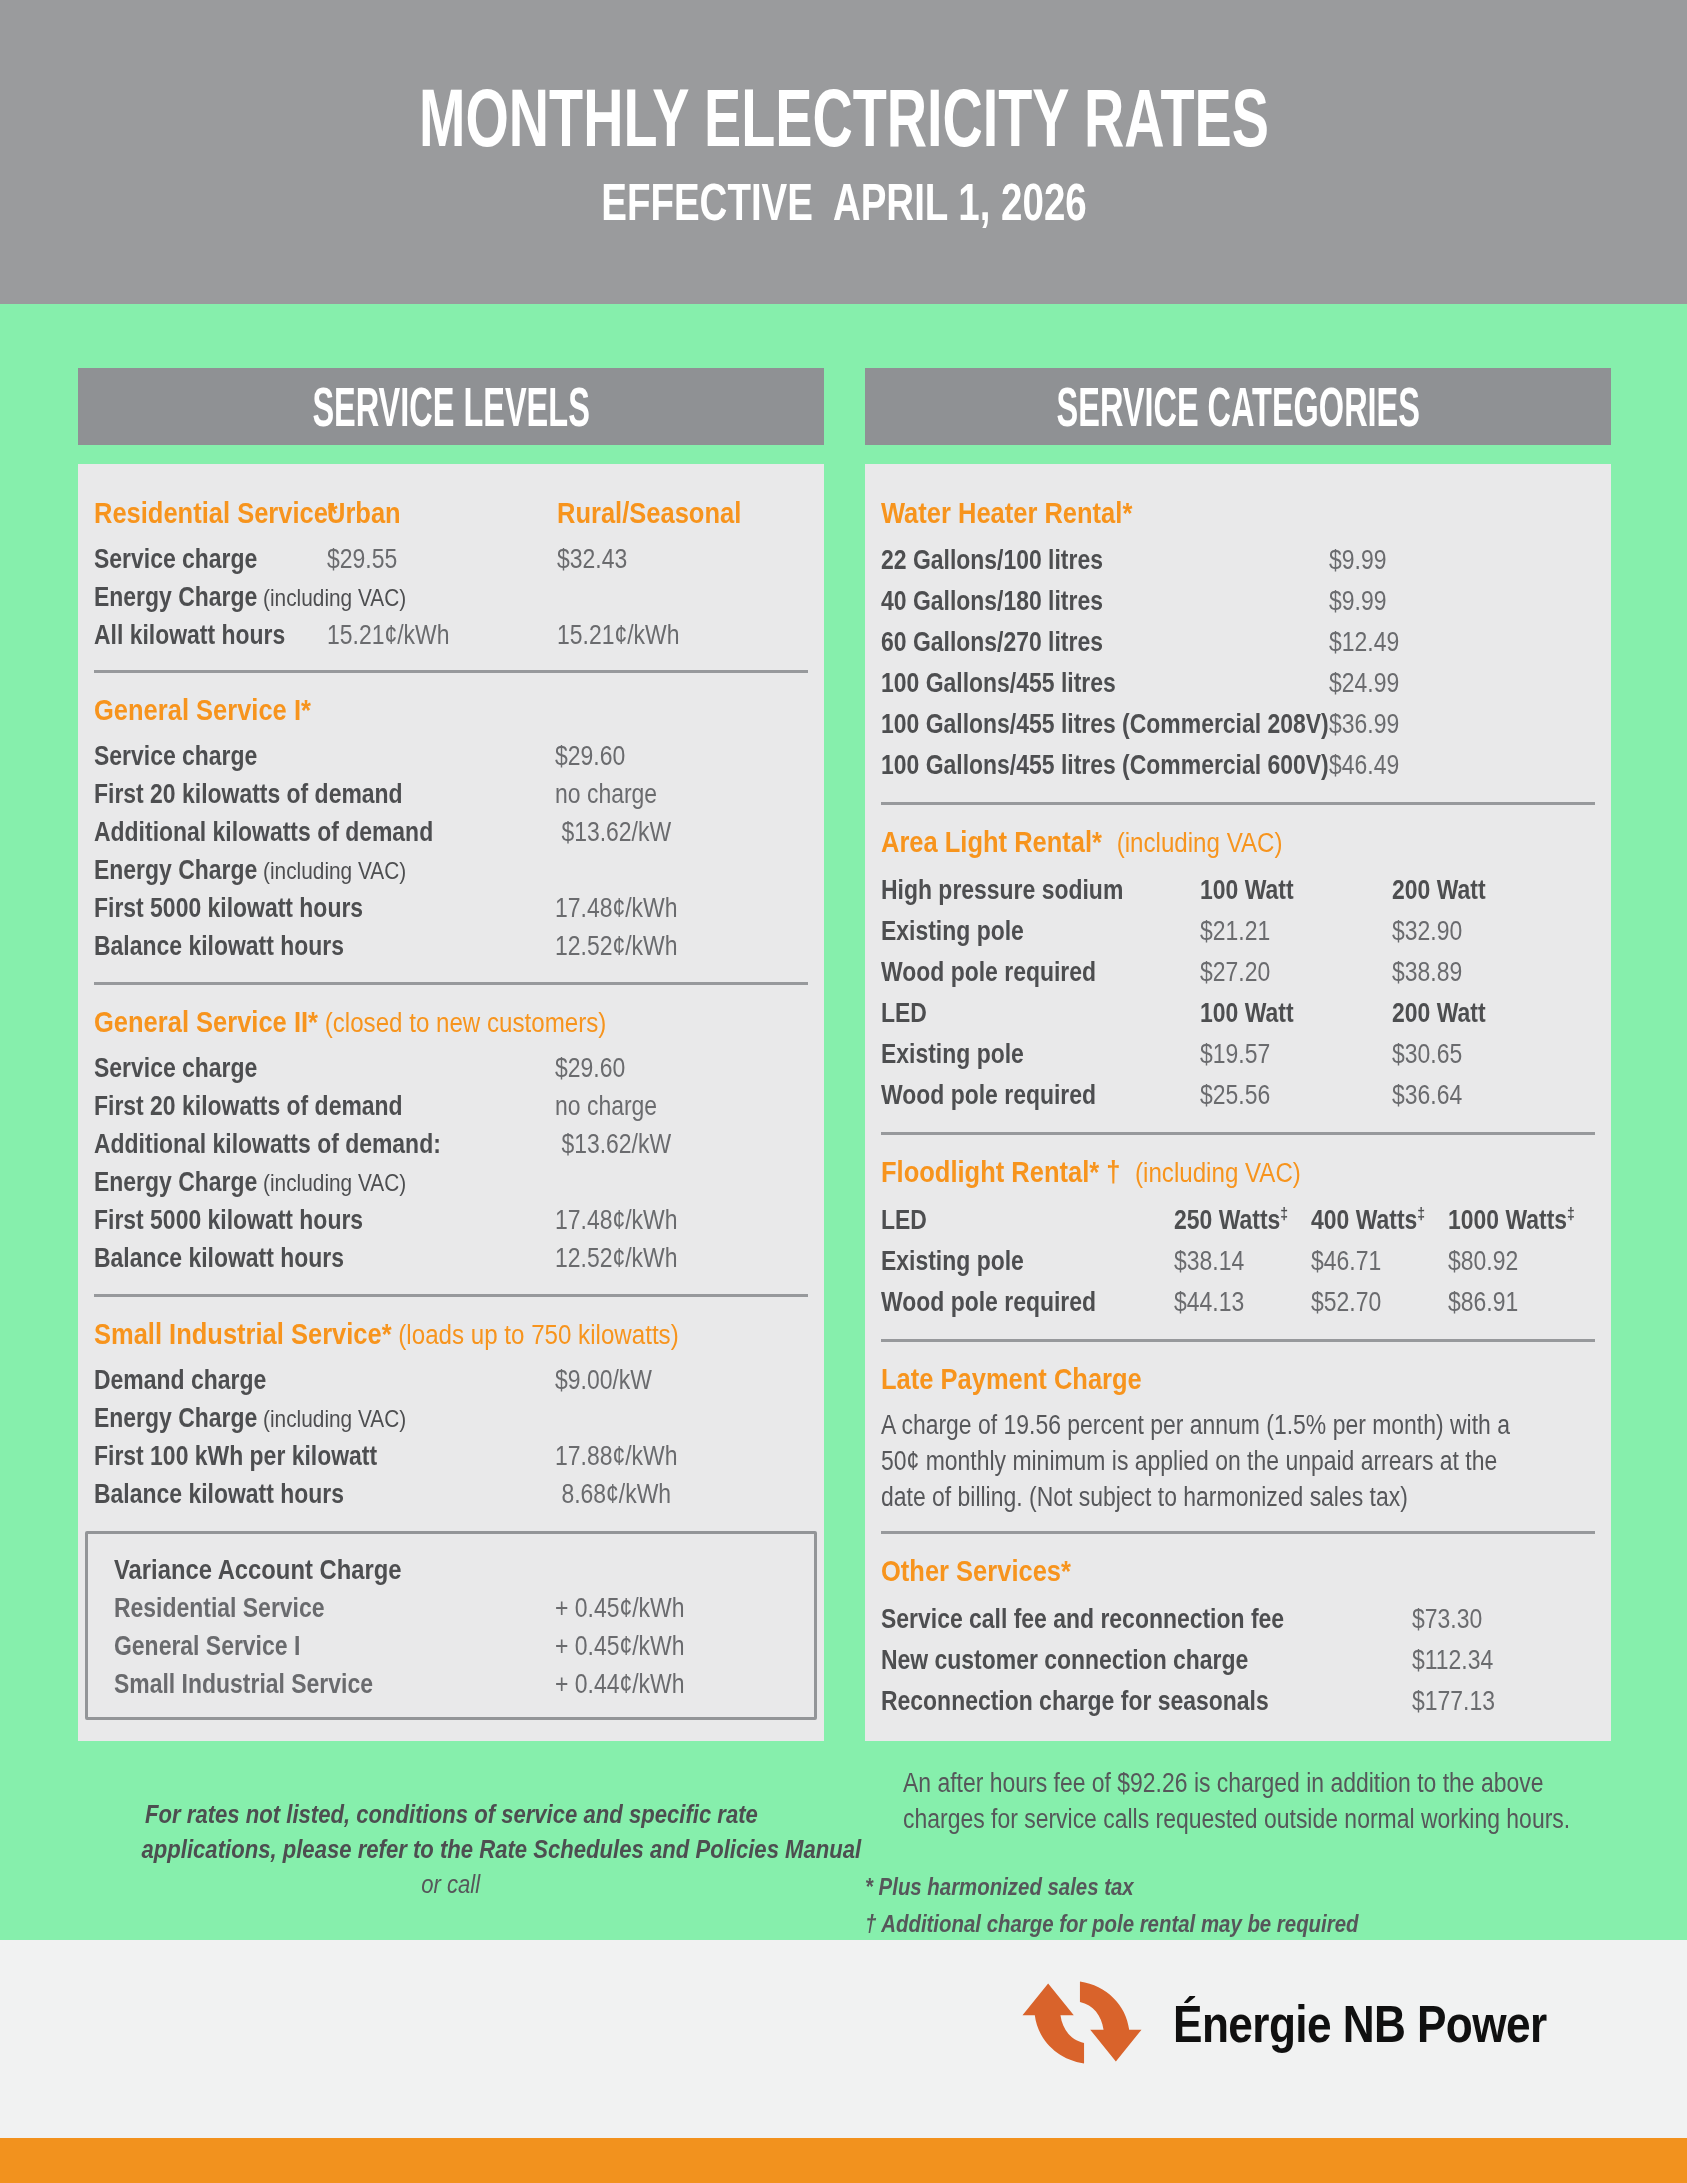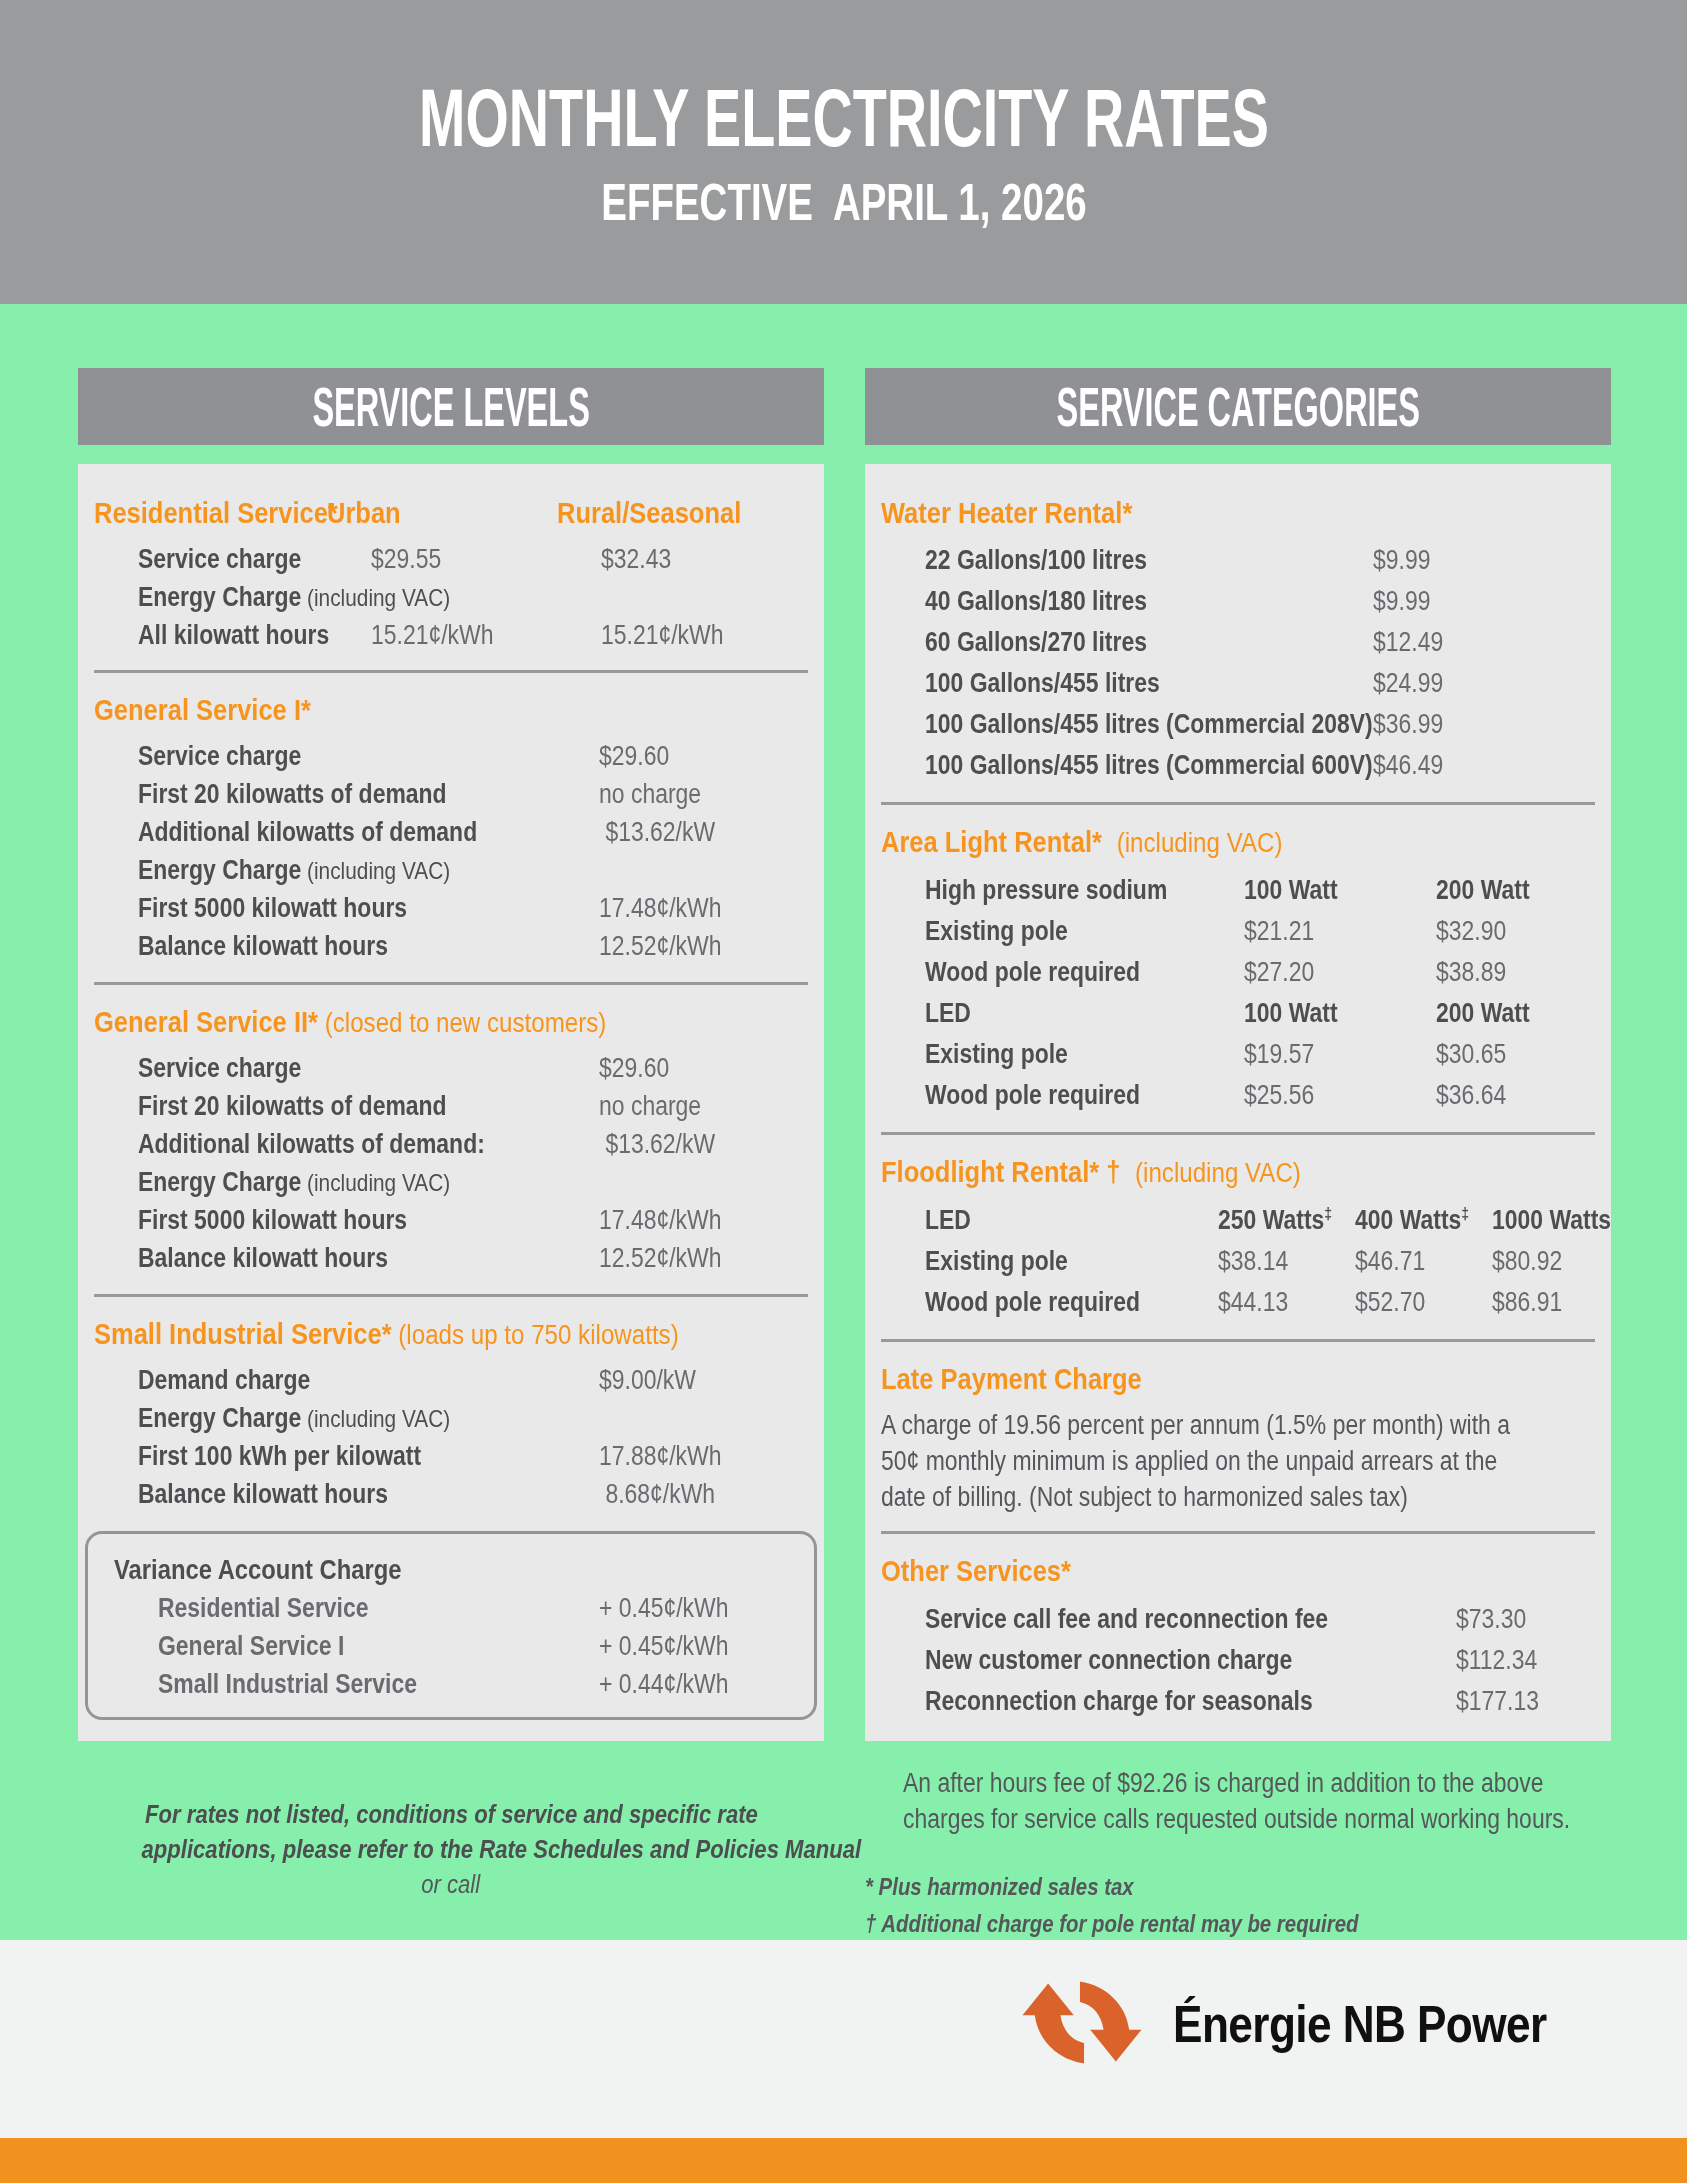--- a/index.html
+++ b/index.html
@@ -20,21 +20,21 @@
   .col-head{height:77px;background:#8F9194;display:flex;align-items:center;justify-content:center;}
   .col-head .bar-text{font-size:56px;font-weight:700;color:#ffffff;line-height:1;
         display:inline-block;transform:scaleX(0.58);transform-origin:50% 50%;white-space:pre;}
   .box{margin-top:18.5px;background:#E9E9EA;height:1277px;padding:28px 16px 0;box-sizing:border-box;overflow:hidden;}
 
   
   .t{display:inline-block;transform:scaleX(0.85);transform-origin:0 50%;white-space:pre;}
   .tc{display:inline-block;transform:scaleX(0.85);transform-origin:50% 50%;white-space:pre;}
 
   .trow{height:42px;margin-bottom:6.6px;display:grid;align-items:center;}
-  .row{display:grid;align-items:center;margin-left:44px;}
+  .row{display:grid;align-items:center;}
   .colL .row{height:38px;}
   .colR .row{height:41px;}
 
   .g-res{grid-template-columns:233px 230px 1fr;}
   .g-1v{grid-template-columns:461px 1fr;}
   .g-var{grid-template-columns:441px 1fr;}
   .g-wh{grid-template-columns:448px 1fr;}
   .g-al{grid-template-columns:319px 192px 1fr;}
   .g-fl{grid-template-columns:293px 137px 137px 1fr;}
   .g-os{grid-template-columns:483px 1fr;gap:48px;}
@@ -42,21 +42,21 @@
   .sec-title{color:#F7941D;font-weight:700;font-size:30px;}
   .sec-sfx{color:#F7941D;font-weight:400;font-size:28.4px;}
   .lbl{font-weight:700;color:#4D4E50;font-size:27px;}
   .sfx{font-weight:400;color:#4D4E50;font-size:24.5px;}
   .val{font-weight:400;color:#6A6B6E;font-size:27px;}
   .hdr{font-weight:700;color:#4D4E50;font-size:27px;}
   .hdr sup{font-size:16.5px;}
   .divider{height:3.3px;background:#97999C;margin:16px 0;}
 
   
-  .var-box{margin:17px -9.3px 0;border:3.3px solid #939598;border-radius:17px;padding:16px 26.5px 13.2px;}
+  .var-box{margin:17px -9.3px 0;border:3.3px solid #939598;border-radius:2px;padding:16px 26.5px 13.2px;}
   .var-title{font-weight:700;color:#4D4E50;font-size:28px;height:40px;display:flex;align-items:center;}
   .var-lbl{font-weight:700;color:#6A6B6E;font-size:27px;}
 
   
   .note{margin-top:56px;width:746px;text-align:center;}
   .note-line{font-size:26px;line-height:35px;font-weight:700;color:#4D4E50;font-style:italic;}
   .note-line.light{font-weight:400;color:#56575A;}
 
   
   .afterhours{margin-top:24px;margin-left:38px;}

